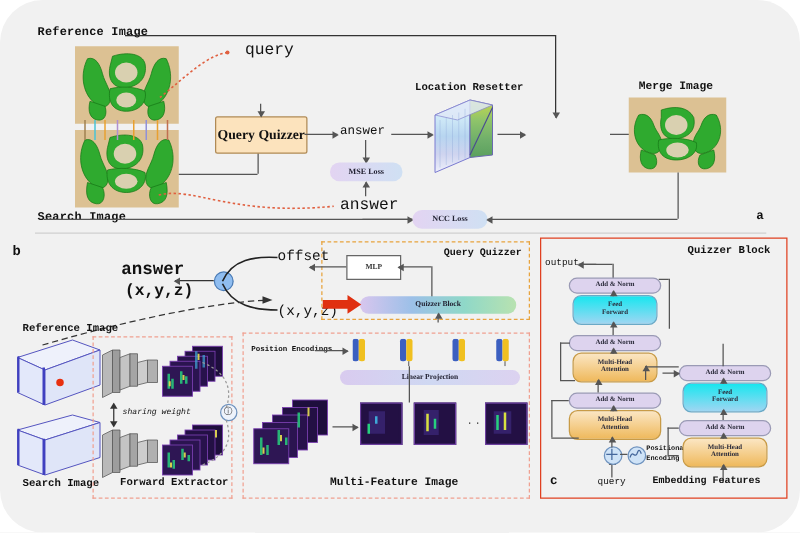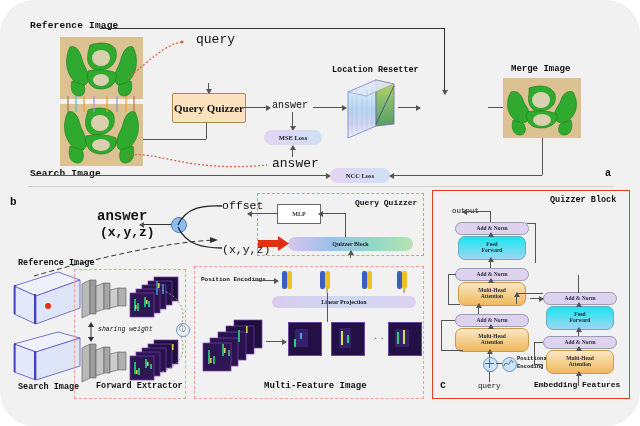--- a/index.html
+++ b/index.html
@@ -427,21 +427,21 @@
       <rect x="14" y="7" width="2" height="14" fill="#d8e040"></rect>
     </svg>
   </div>
 
   <div class="vline" style="left:327px;top:293px;height:29px;"></div>
 
   <div class="solidRed" style="left:432px;top:190px;width:196px;height:207px;"></div>
   <div class="lbl bold" style="left:550px;top:195px;font-size:8.5px;">Quizzer Block</div>
   <div class="lbl bold" style="left:440px;top:380px;font-size:10px;">c</div>
 
-  <div class="lbl" style="left:440px;top:207px;font-size:7.5px;padding-left:12px;">output</div>
+  <div class="lbl" style="left:424px;top:207px;font-size:7.5px;padding-left:12px;">output</div>
   <div class="hline arrL" style="left:463px;top:211px;width:14px;"></div>
   <div class="vline" style="left:490px;top:211px;height:12px;"></div>
   <div class="hline" style="left:463px;top:211px;width:27px;"></div>
 
   <div class="tb an" style="left:455px;top:222px;width:72px;height:11px;font-size:5.5px;">
     <span>Add &amp; Norm</span>
   </div>
   <div class="tb ff" style="left:458px;top:236px;width:66px;height:22px;font-size:5.5px;">
     <span>Feed</span>
     <span>Forward</span>
@@ -517,15 +517,15 @@
   <div class="vline arrU" style="left:578px;top:347px;height:4px;"></div>
   <div class="vline arrU" style="left:578px;top:372px;height:14px;"></div>
 
   <div class="vline" style="left:534px;top:342px;height:22px;"></div>
   <div class="hline" style="left:534px;top:342px;width:9px;"></div>
   <div class="hline" style="left:534px;top:364px;width:9px;"></div>
 
   <div class="hline" style="left:516px;top:293px;width:27px;"></div>
   <div class="vline arrU" style="left:516px;top:293px;height:11px;"></div>
 
-  <div class="lbl bold" style="left:534px;top:380px;font-size:8px;">Embedding Features</div>
+  <div class="lbl bold" style="left:522px;top:380px;font-size:8px;">Embedding Features</div>
 
 </div>
 
 </body></html>

